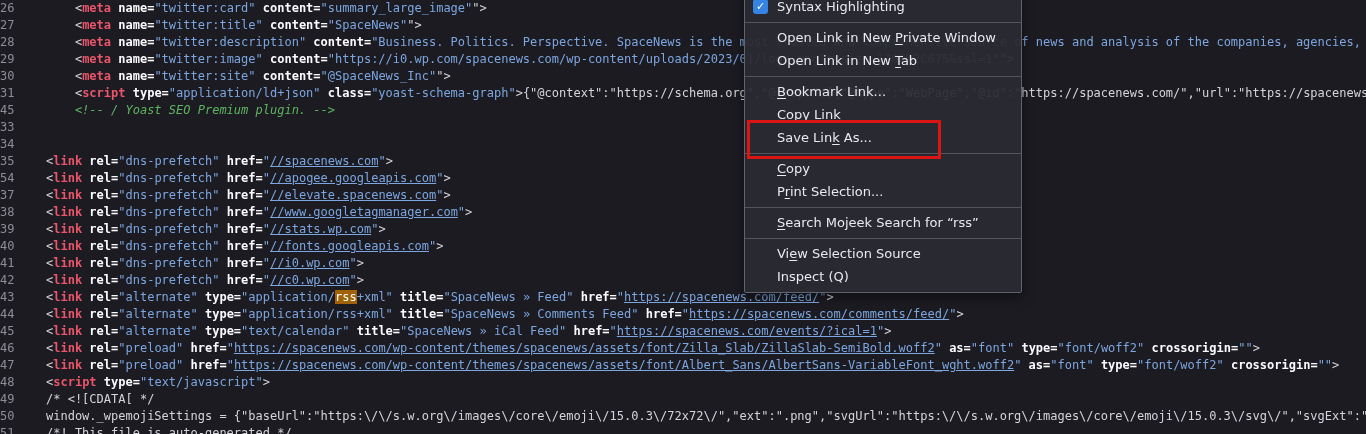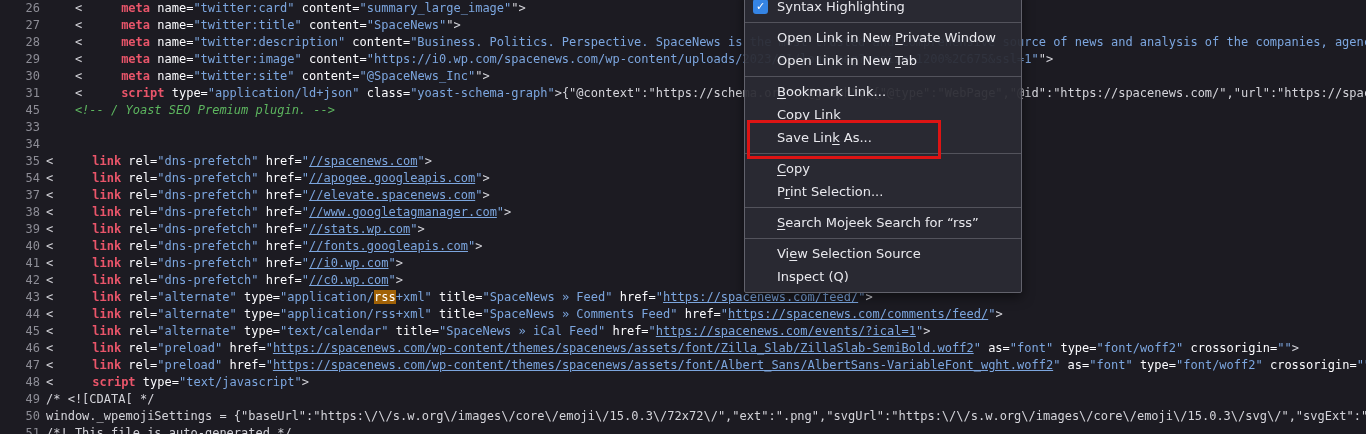--- a/index.html
+++ b/index.html
@@ -3,25 +3,25 @@
 <meta charset="utf-8">
 <style>
   html,body{margin:0;padding:0;background:#1c1b22;}
   body{position:relative;width:1366px;height:434px;overflow:hidden;
        font-family:"DejaVu Sans",sans-serif;}
 
   
   .code{position:absolute;inset:0;font-family:"DejaVu Sans Mono",monospace;
         font-size:12px;}
   .line{display:flex;height:17px;line-height:17px;white-space:pre;}
-  .ln{flex:0 0 40px;text-align:right;color:#8d8d96;user-select:none;}
+  .ln{flex:0 0 40px;color:#8d8d96;user-select:none;}
   .lc{padding-left:6px;}
   .seg-p{color:#d4d4da;}
-  .seg-t{color:#e9556a;font-weight:bold;margin-left:39px;}
-  .seg-a{color:#fbfbfe;font-weight:normal;text-align:right;}
+  .seg-t{color:#e9556a;font-weight:bold;}
+  .seg-a{color:#fbfbfe;font-weight:bold;text-align:right;}
   .seg-v{color:#7ca6df;}
   .seg-l{color:#7ca6df;text-decoration:underline;cursor:pointer;}
   .seg-s{background:#a16207;color:#ffffff;}
   .seg-c{color:#5db65f;font-style:italic;}
   .seg-x{color:#d4d4da;}
 
   
   .menu{position:absolute;left:744px;top:-10px;width:278px;box-sizing:border-box;
         background:rgba(43,42,51,0.94);border:1px solid #62626c;border-radius:2px;
         padding:4px 0;font-size:13px;color:#e9e9ee;

